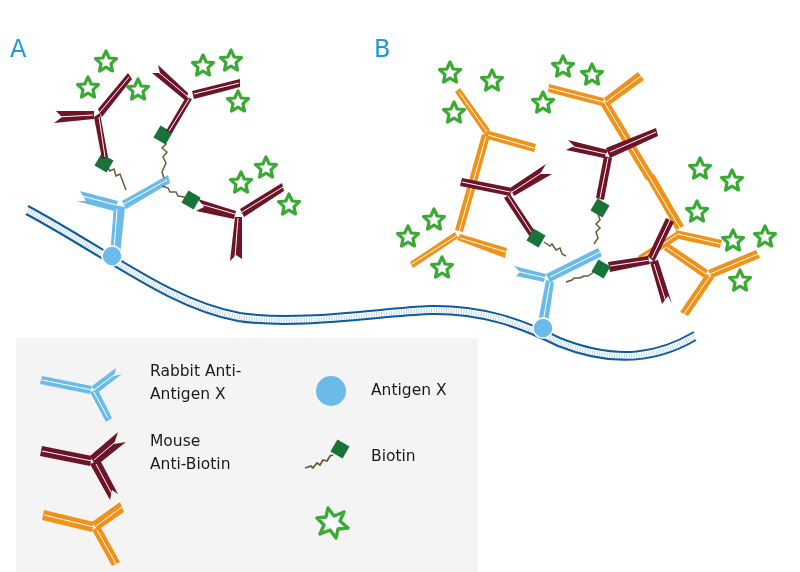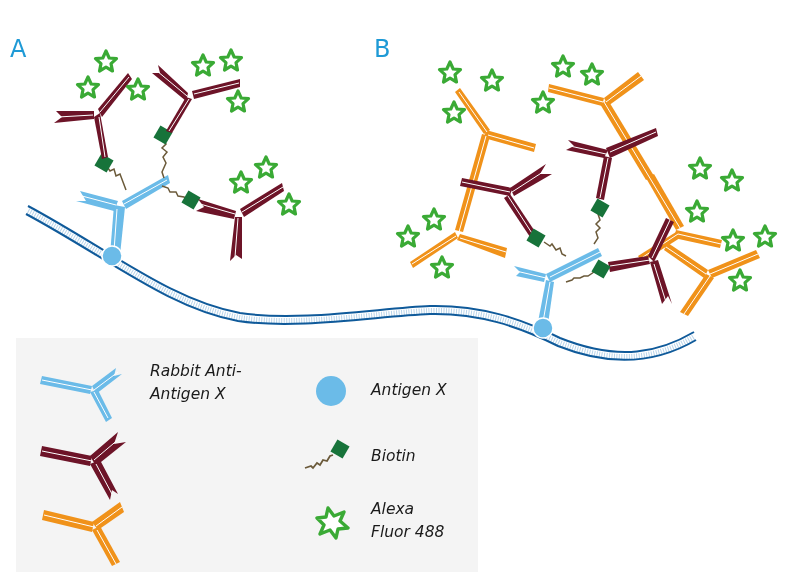--- a/index.html
+++ b/index.html
@@ -2,21 +2,21 @@
 <html><head>
 <meta charset="utf-8">
 <style>
   html, body { margin: 0; padding: 0; background: #ffffff; }
   body { width: 800px; height: 572px; position: relative; overflow: hidden; font-family: "DejaVu Sans", sans-serif; }
   #scene { position: absolute; left: 0; top: 0; width: 800px; height: 572px; }
   .panel-label { position: absolute; font-family: "DejaVu Sans", sans-serif; font-size: 24px; color: #1e9ad6; }
   #label-a { left: 10px; top: 35px; }
   #label-b { left: 374px; top: 35px; }
   #legend { position: absolute; left: 16px; top: 338px; width: 462px; height: 234px; background: #f4f4f4; }
-  .leg-text { position: absolute; font-family: "DejaVu Sans", sans-serif; font-size: 15.5px; line-height: 23px; color: #1a1a1a; white-space: pre-line; font-style: italic; }
+  .leg-text { position: absolute; font-family: "DejaVu Sans", sans-serif; font-size: 15.5px; line-height: 23px; color: #1a1a1a; white-space: pre-line; }
   .leg-icon { position: absolute; }
 </style>
 </head>
 <body>
 
 <svg id="scene" width="800" height="572" viewBox="0 0 800 572" xmlns="http://www.w3.org/2000/svg">
   <defs>
 
     <g id="ab-shape">
 
@@ -267,20 +267,22 @@
       <path d="M2,20 L52,30 L50,40 L0,30 Z"></path>
       <path d="M50,30 L78,6 L74,18 L86,16 L56,40 Z"></path>
       <path d="M50,38 L70,74 L72,64 L78,68 L60,34 Z"></path>
     </g>
     <g stroke="#fff" stroke-width="1" fill="none">
         <line x1="2" y1="25" x2="52" y2="35"></line>
         <line x1="54" y1="34" x2="80" y2="12"></line>
         <line x1="56" y1="38" x2="72" y2="68"></line>
       </g>
   </svg>
+  <div class="leg-text" style="left:134px;top:92px">Mouse
+Anti-Biotin</div>
 
   <svg class="leg-icon" style="left:26px;top:158px" width="90" height="74" viewBox="0 0 90 74">
     <g fill="#f0921a">
       <path d="M2,14 L52,26 L50,36 L0,24 Z"></path>
       <path d="M50,26 L78,6 L82,16 L56,34 Z"></path>
       <path d="M50,34 L70,70 L78,66 L58,30 Z"></path>
     </g>
     <g stroke="#fff" stroke-width="1" fill="none">
         <line x1="2" y1="19" x2="52" y2="31"></line>
         <line x1="54" y1="30" x2="80" y2="11"></line>
@@ -295,15 +297,13 @@
 
   <svg class="leg-icon" style="left:287px;top:100px" width="50" height="36" viewBox="0 0 50 36">
     <polyline points="2,30 8,28 10,30 14,25 17,27 20,22 24,23 27,18 30,17" fill="none" stroke="#6b5a3a" stroke-width="1.8"></polyline>
     <rect x="30" y="4" width="14" height="14" fill="#17733a" transform="rotate(30 37 11)"></rect>
   </svg>
   <div class="leg-text" style="left:355px;top:107px">Biotin</div>
 
   <svg class="leg-icon" style="left:296px;top:164px" width="40" height="40" viewBox="-20 -20 40 40">
     <path d="M-4,-14 L2,-6 L12,-10 L8,-1 L16,6 L6,7 L4,16 L-2,8 L-12,12 L-8,3 L-15,-4 L-6,-5 Z" fill="#ffffff" stroke="#3aaa35" stroke-width="3.4" stroke-linejoin="round"></path>
   </svg>
-  <div class="leg-text" style="left:355px;top:160px">Alexa
-Fluor 488</div>
 </div>
 
 </body></html>

